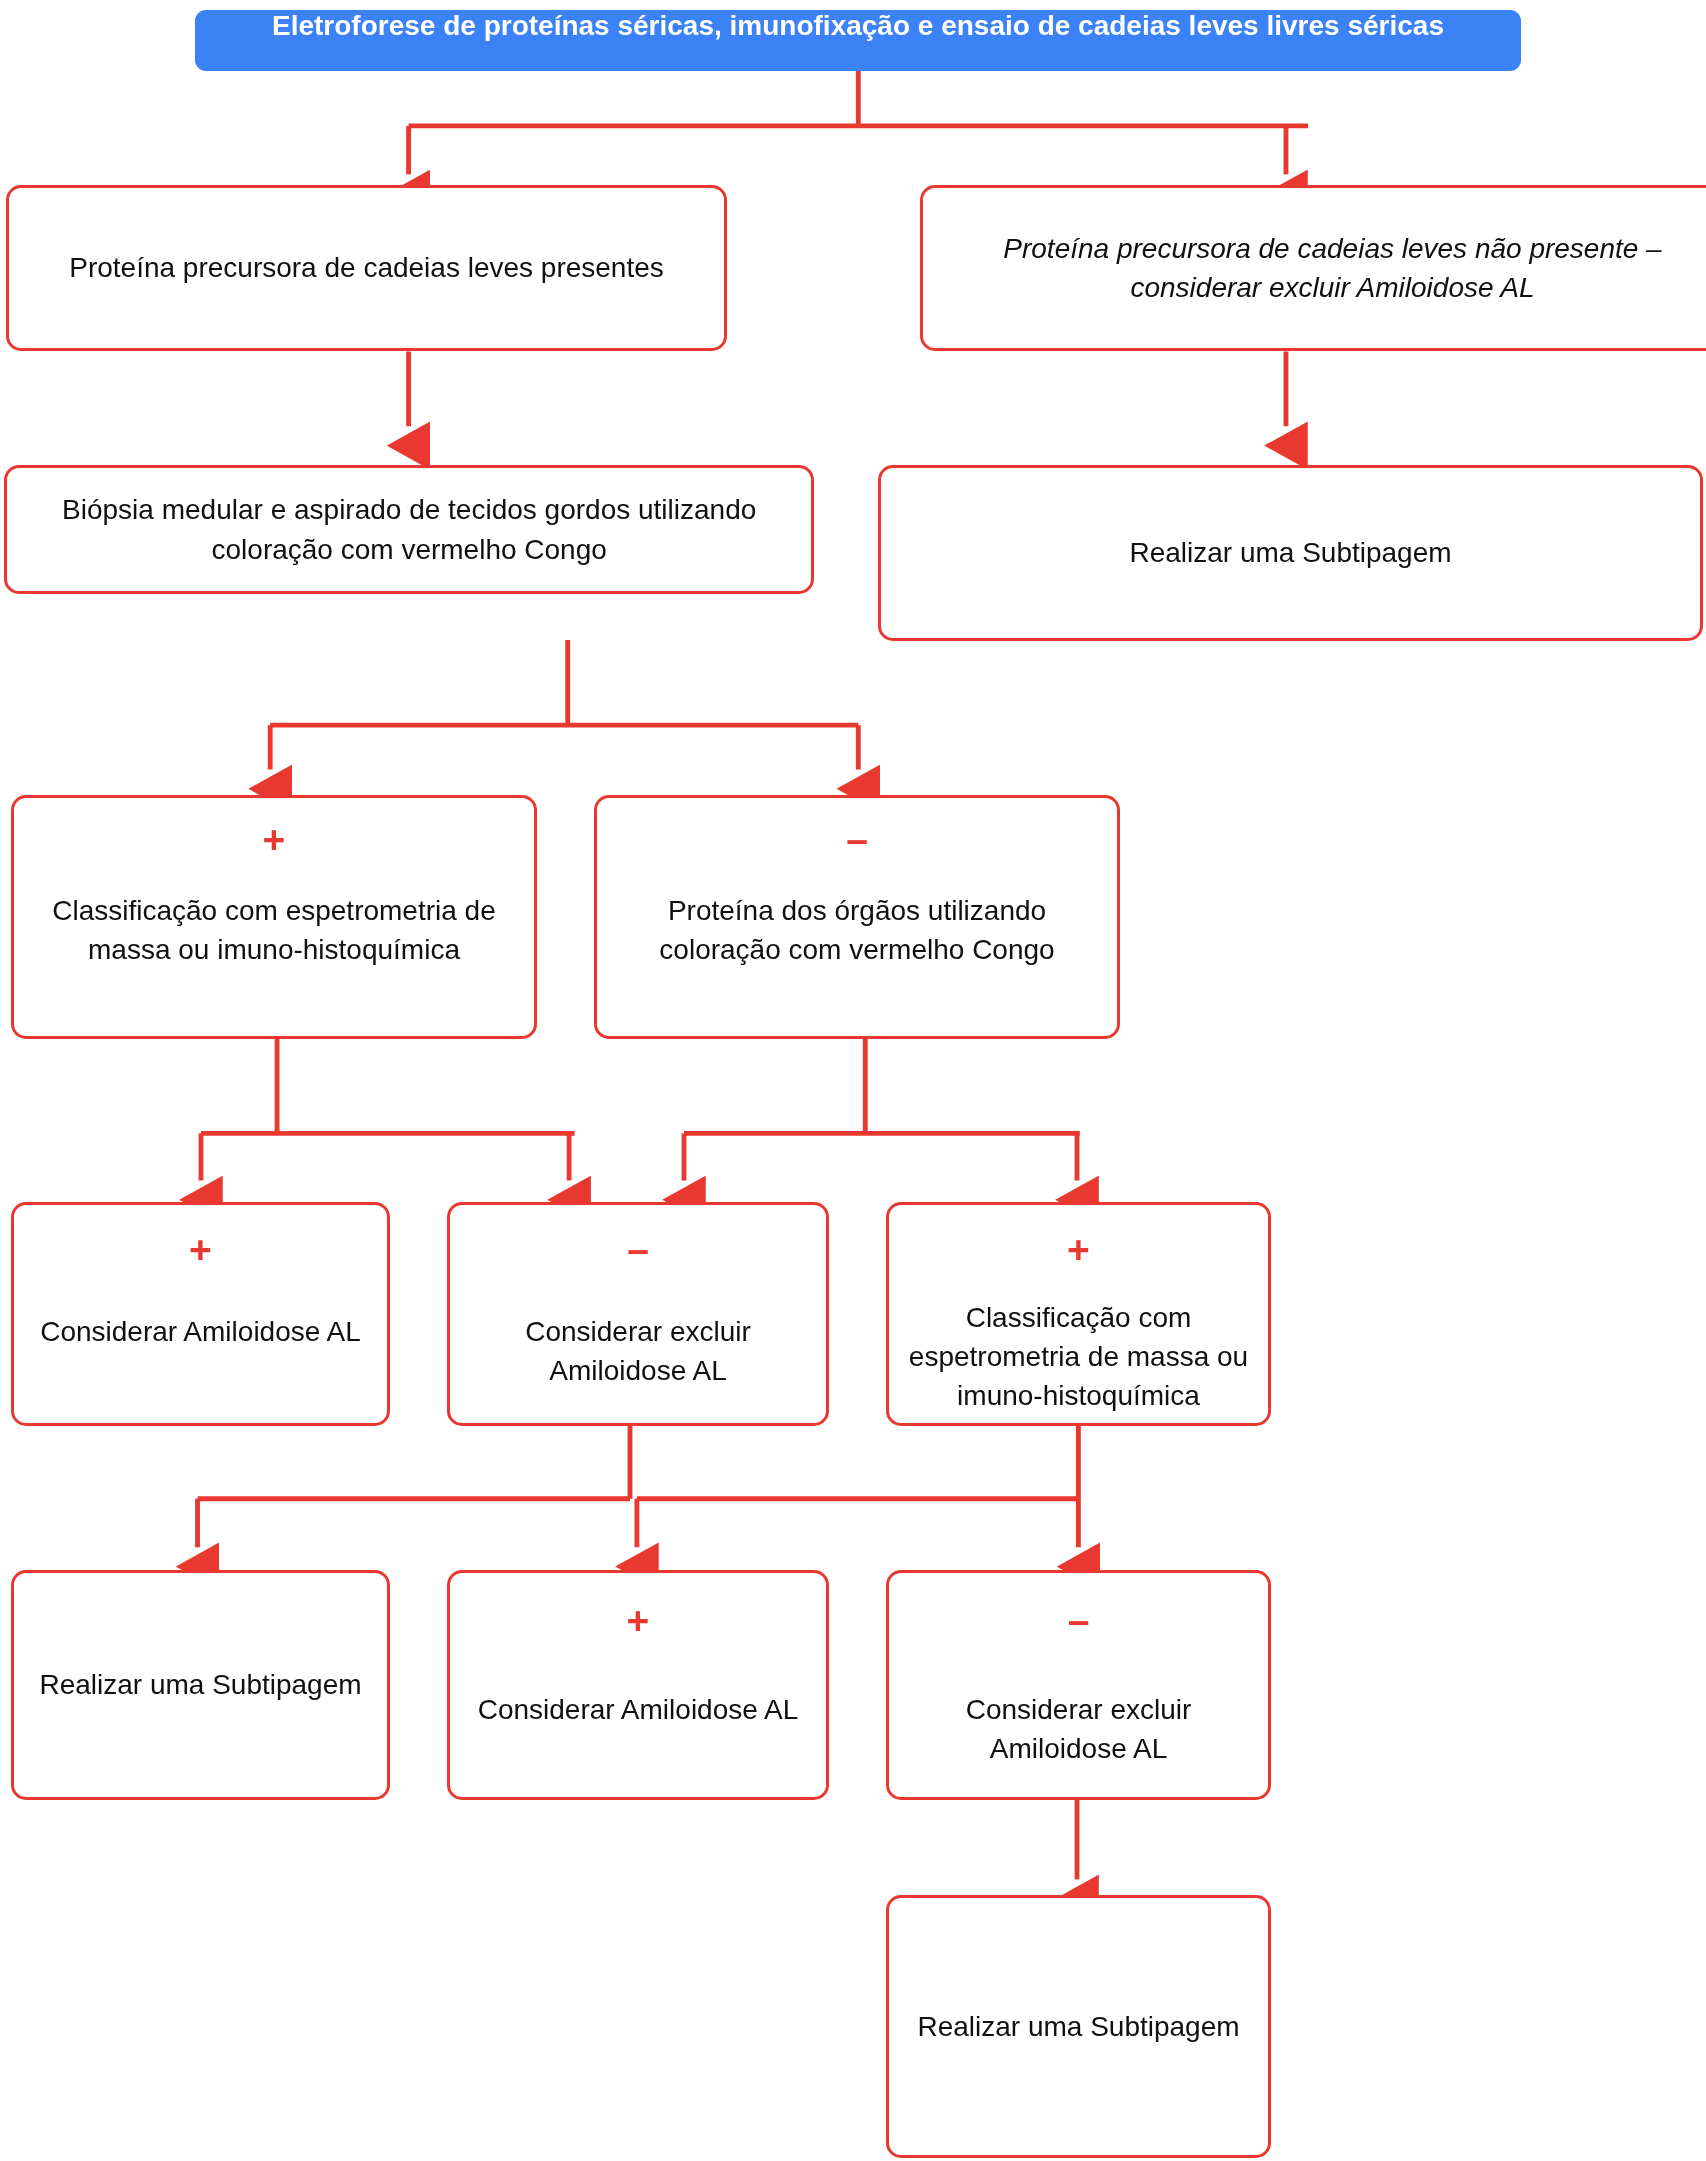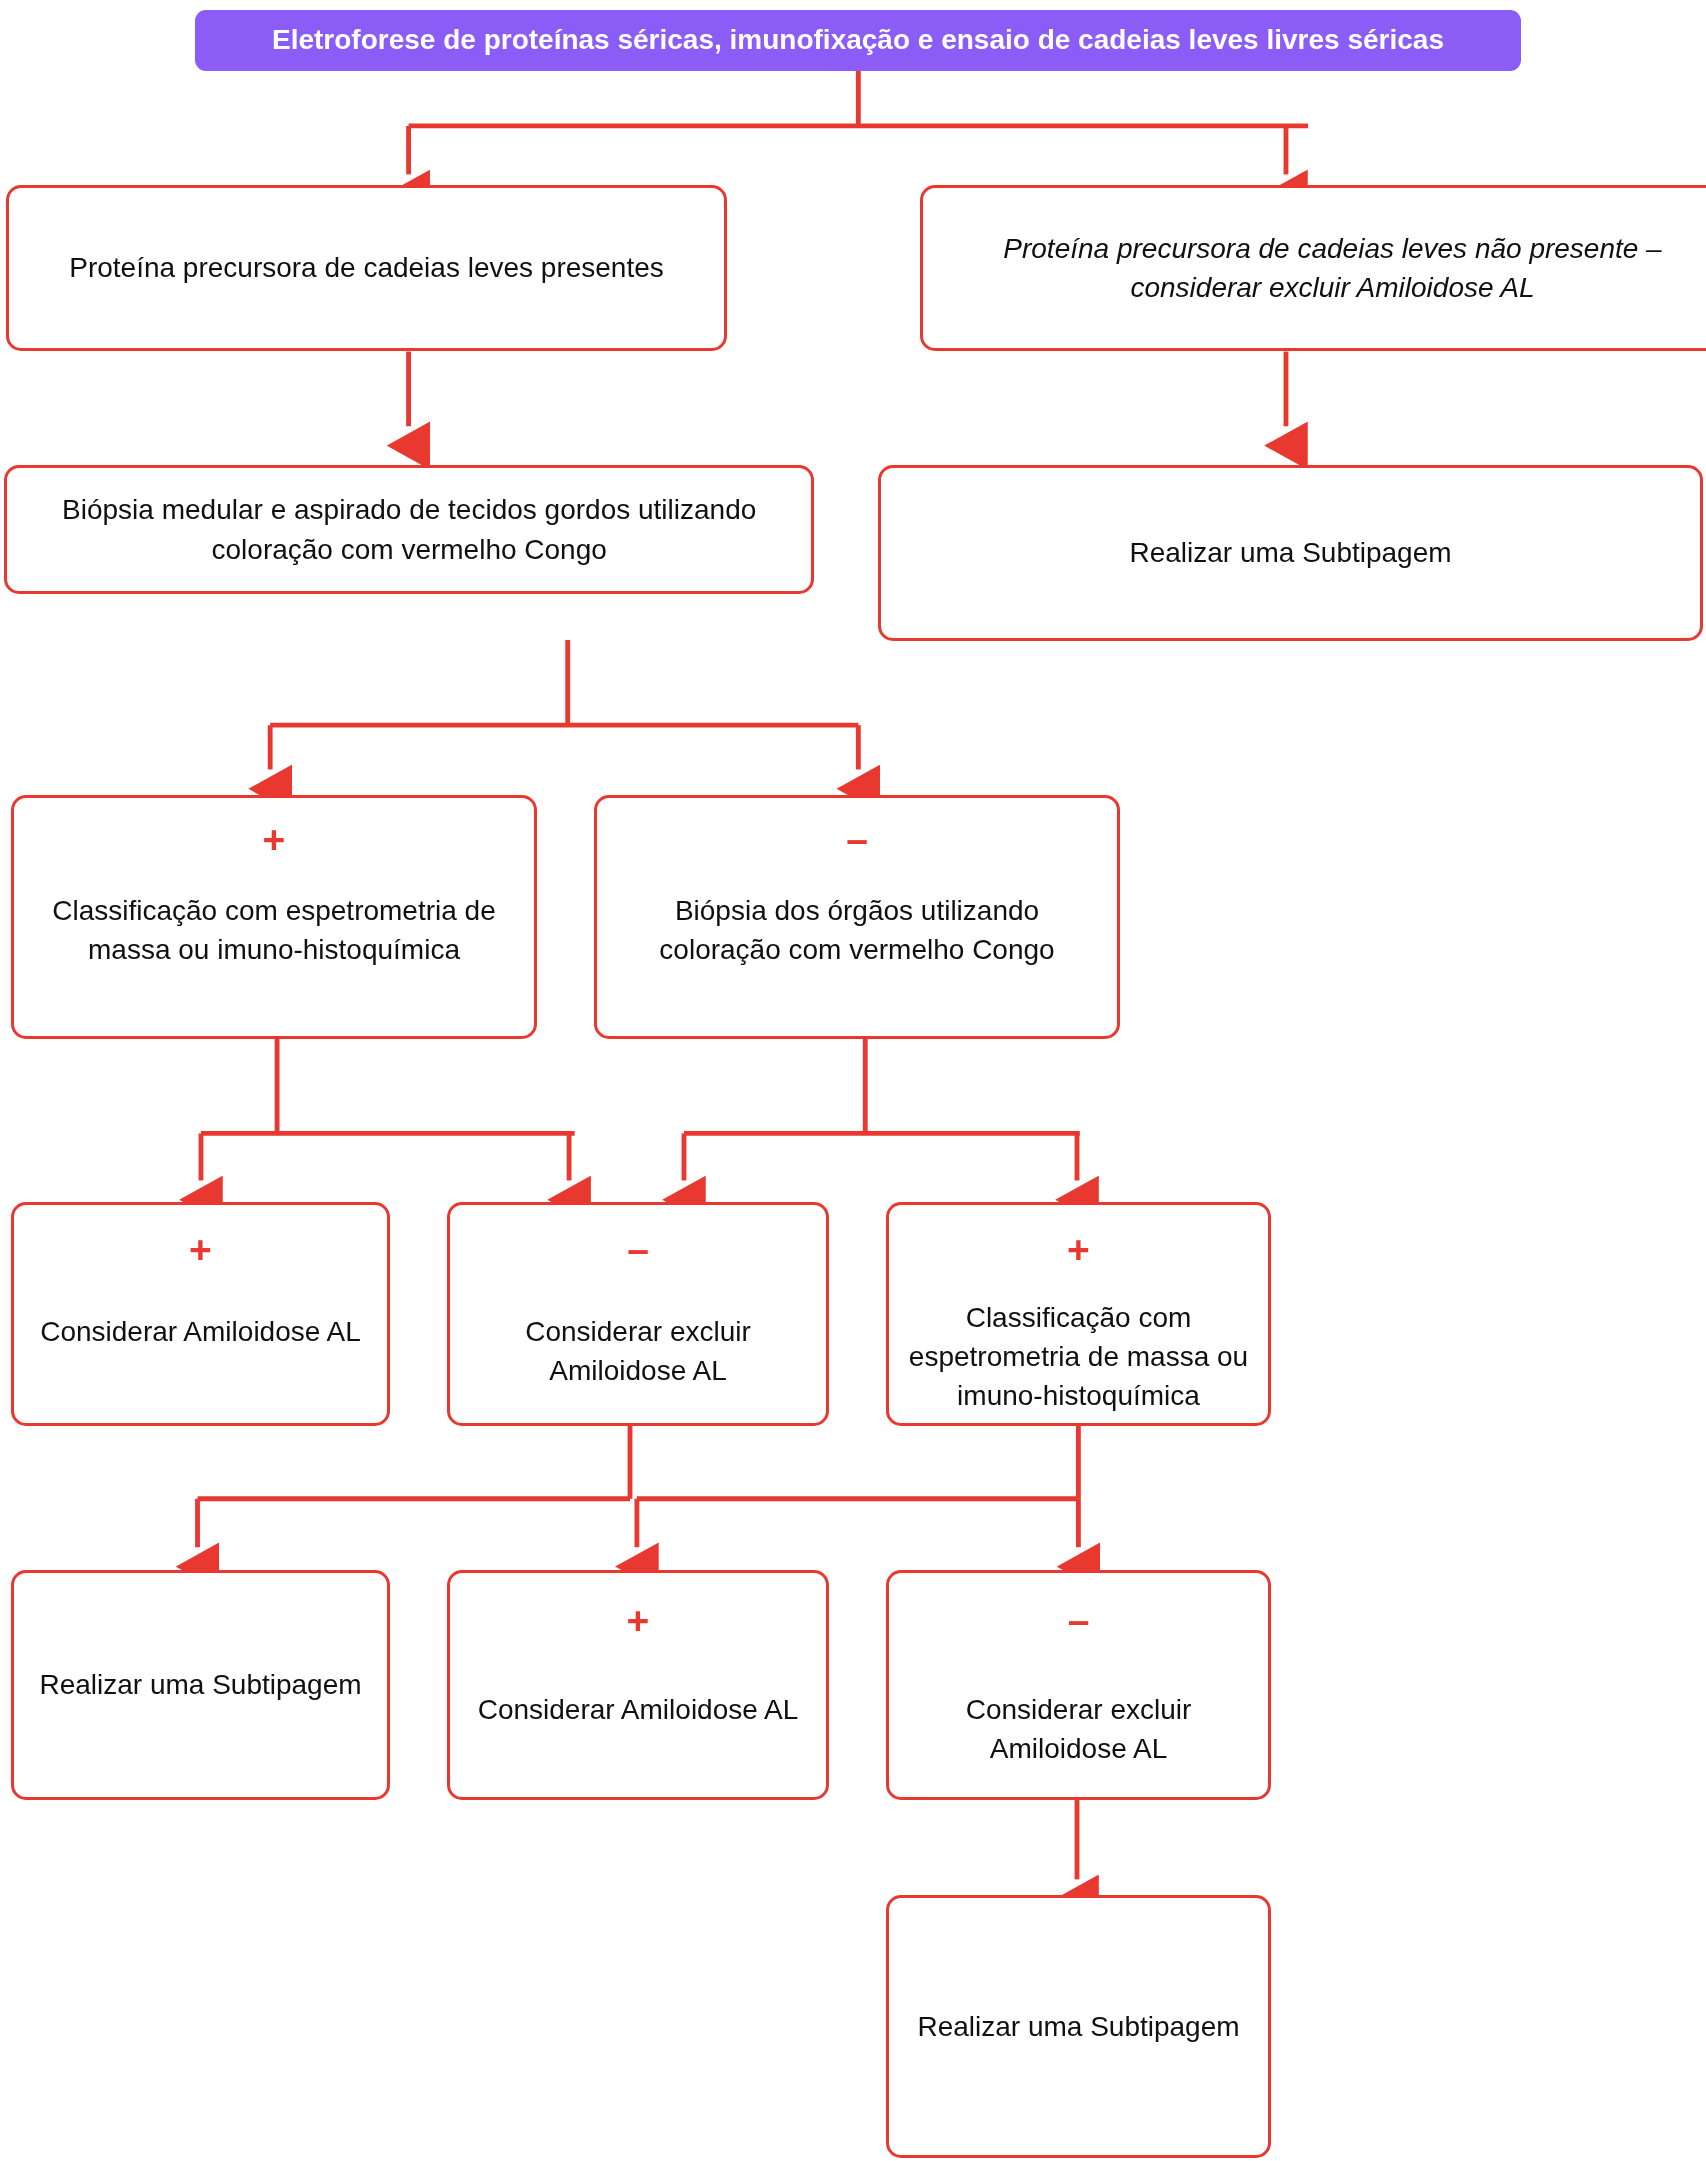--- a/index.html
+++ b/index.html
@@ -51,27 +51,27 @@
     width: 100%;
     text-align: center;
   }
   .node .body {
     width: 100%;
   }
   .title-bar {
     position: absolute;
     z-index: 2;
     box-sizing: border-box;
-    background: #8b5cf6;
+    background: #3b82f6;
     border-radius: 11px;
     color: #ffffff;
     font-weight: 700;
     font-size: 28px;
     display: flex;
-    align-items: center;
+    align-items: flex-start;
     justify-content: center;
     text-align: center;
     padding: 0 19.4px;
   }
 </style>
 </head>
 <body>
 
 <div id="canvas">
 
@@ -140,21 +140,21 @@
     <div class="body">Realizar uma Subtipagem</div>
   </div>
 
   <div class="node has-sign" style="left:11px; top:795px; width:526px; height:244px; padding-top:22px;">
     <span class="sign">+</span>
     <div class="body" style="margin-top:32px;">Classificação com espetrometria de massa ou imuno-histoquímica</div>
   </div>
 
   <div class="node has-sign" style="left:594px; top:795px; width:526px; height:244px; padding-top:22px;">
     <span class="sign">–</span>
-    <div class="body" style="margin-top:32px;">Biópsia dos órgãos utilizando coloração com vermelho Congo</div>
+    <div class="body" style="margin-top:32px;">Proteína dos órgãos utilizando coloração com vermelho Congo</div>
   </div>
 
   <div class="node has-sign" style="left:11px; top:1202px; width:379px; height:224px; padding-top:25px;">
     <span class="sign">+</span>
     <div class="body" style="margin-top:43px;">Considerar Amiloidose AL</div>
   </div>
 
   <div class="node has-sign" style="left:447px; top:1202px; width:382px; height:224px; padding-top:25px;">
     <span class="sign">–</span>
     <div class="body" style="margin-top:43px;">Considerar excluir Amiloidose AL</div>

